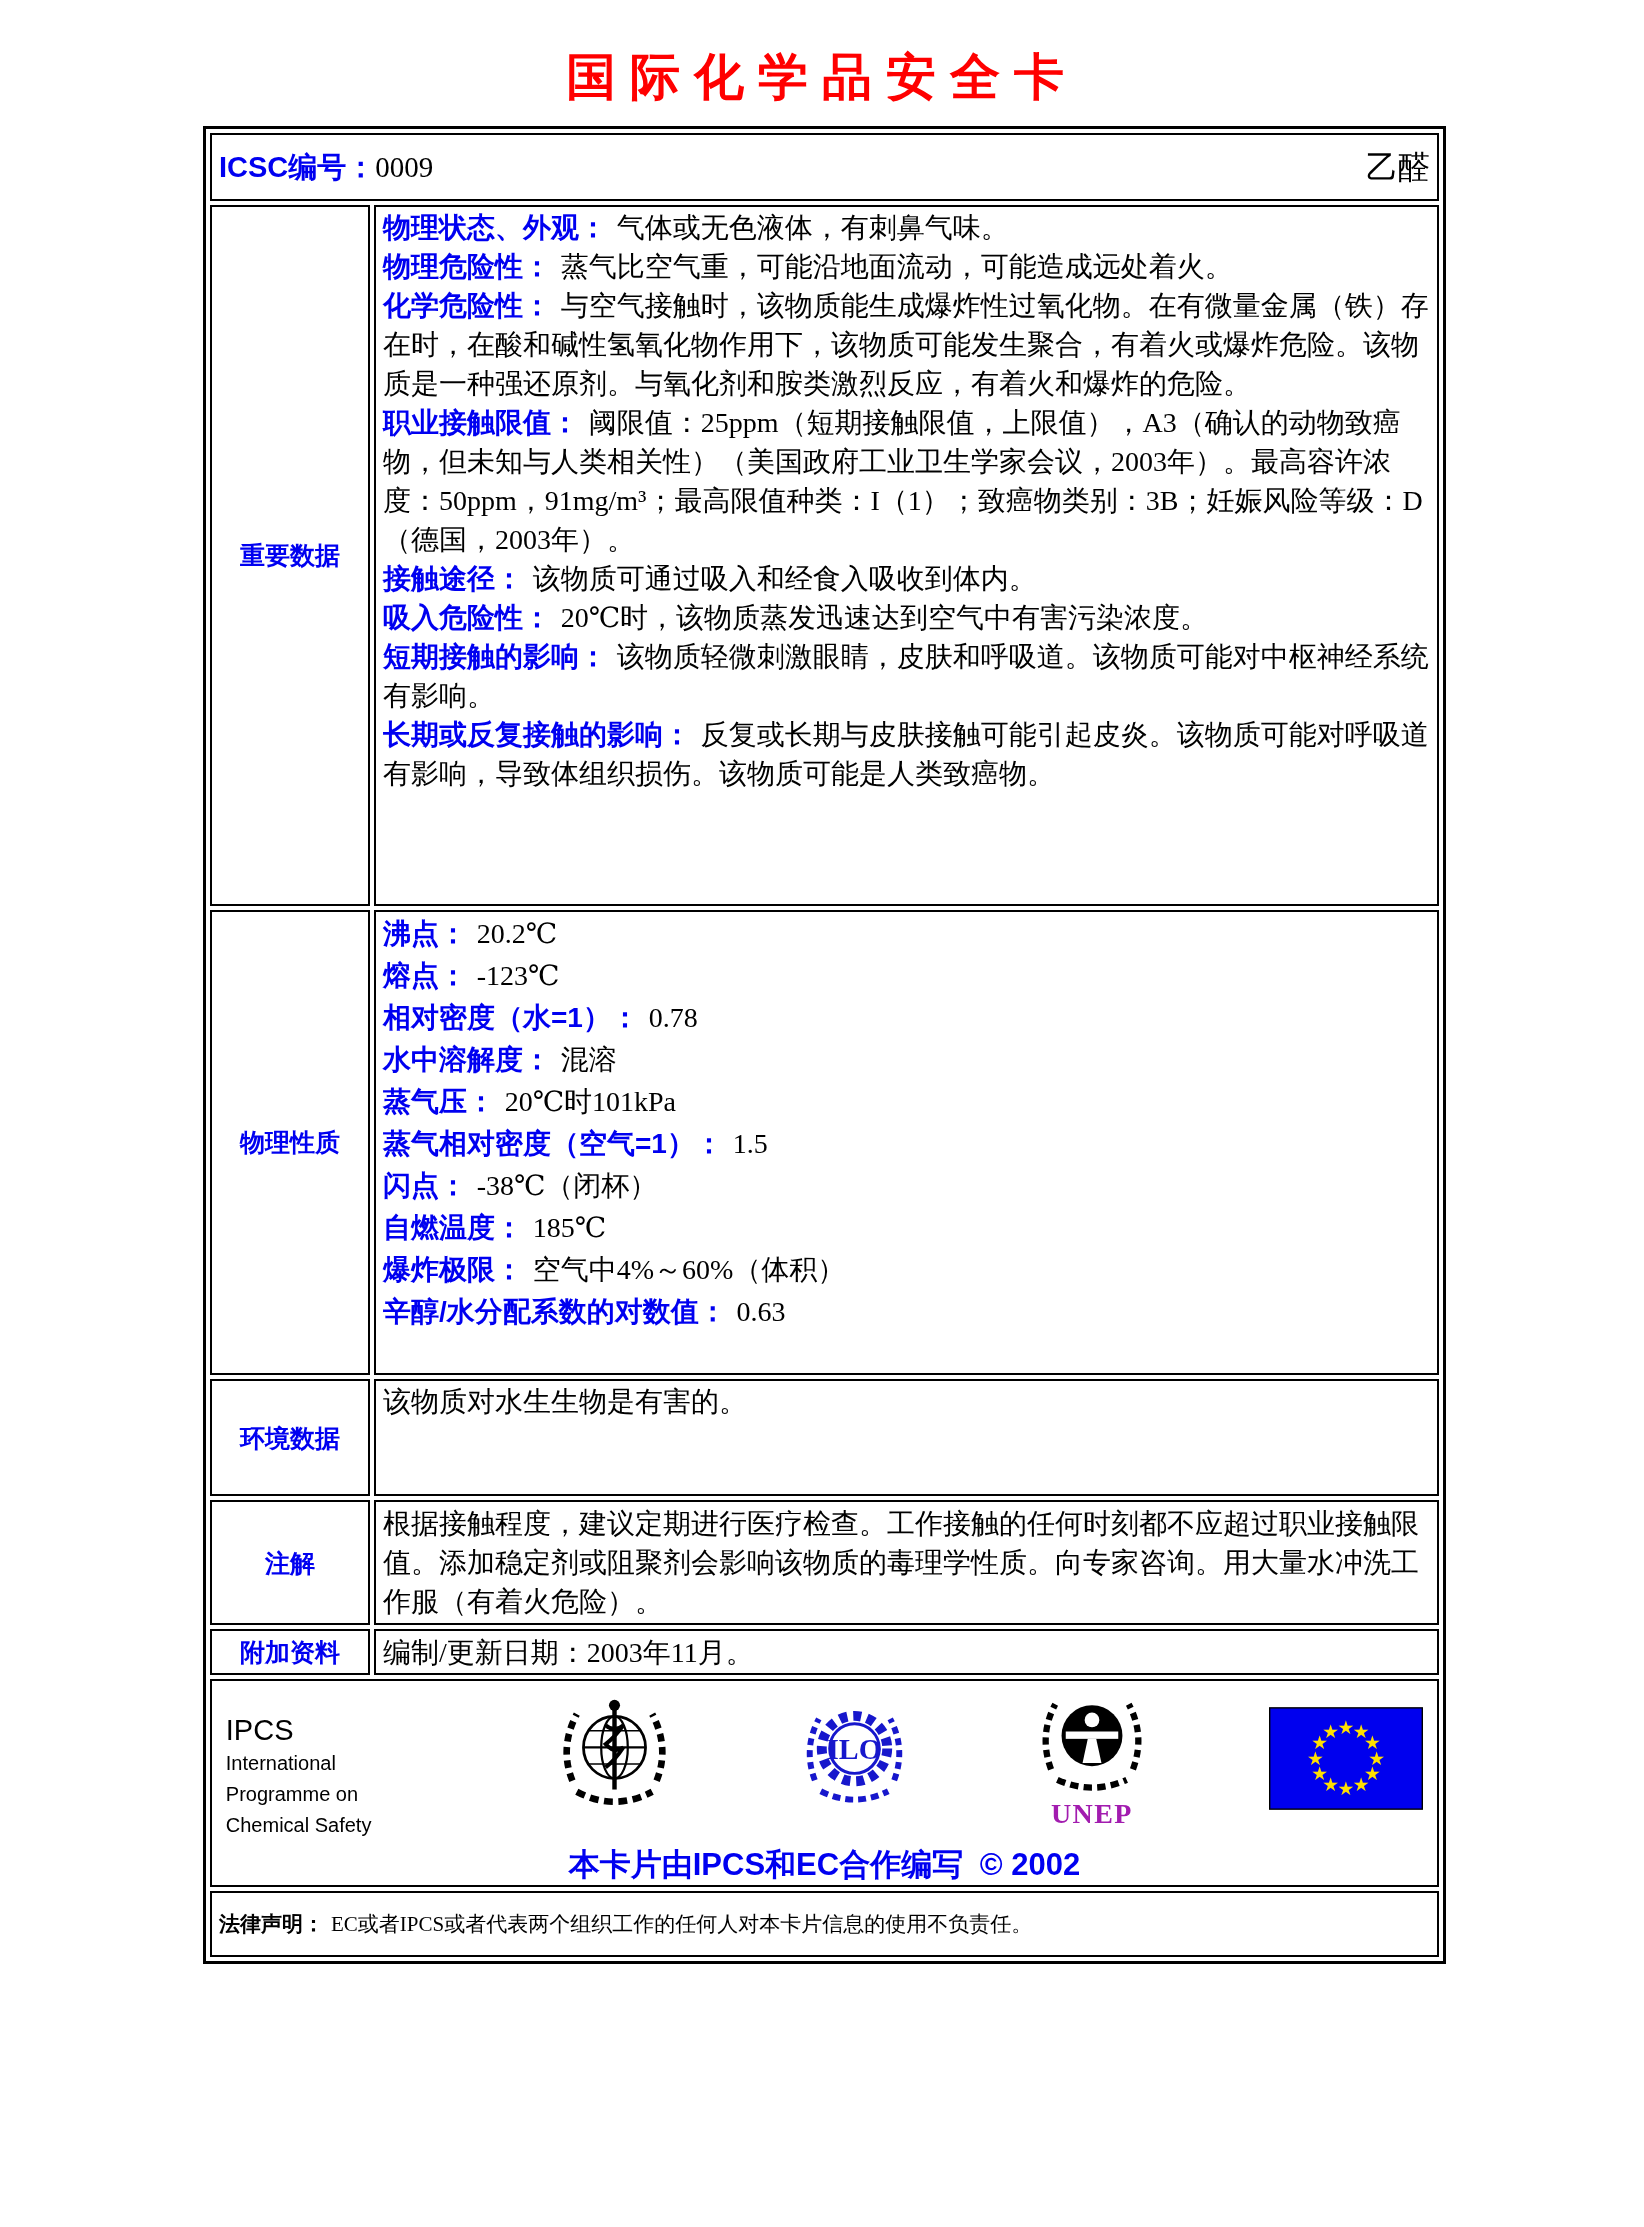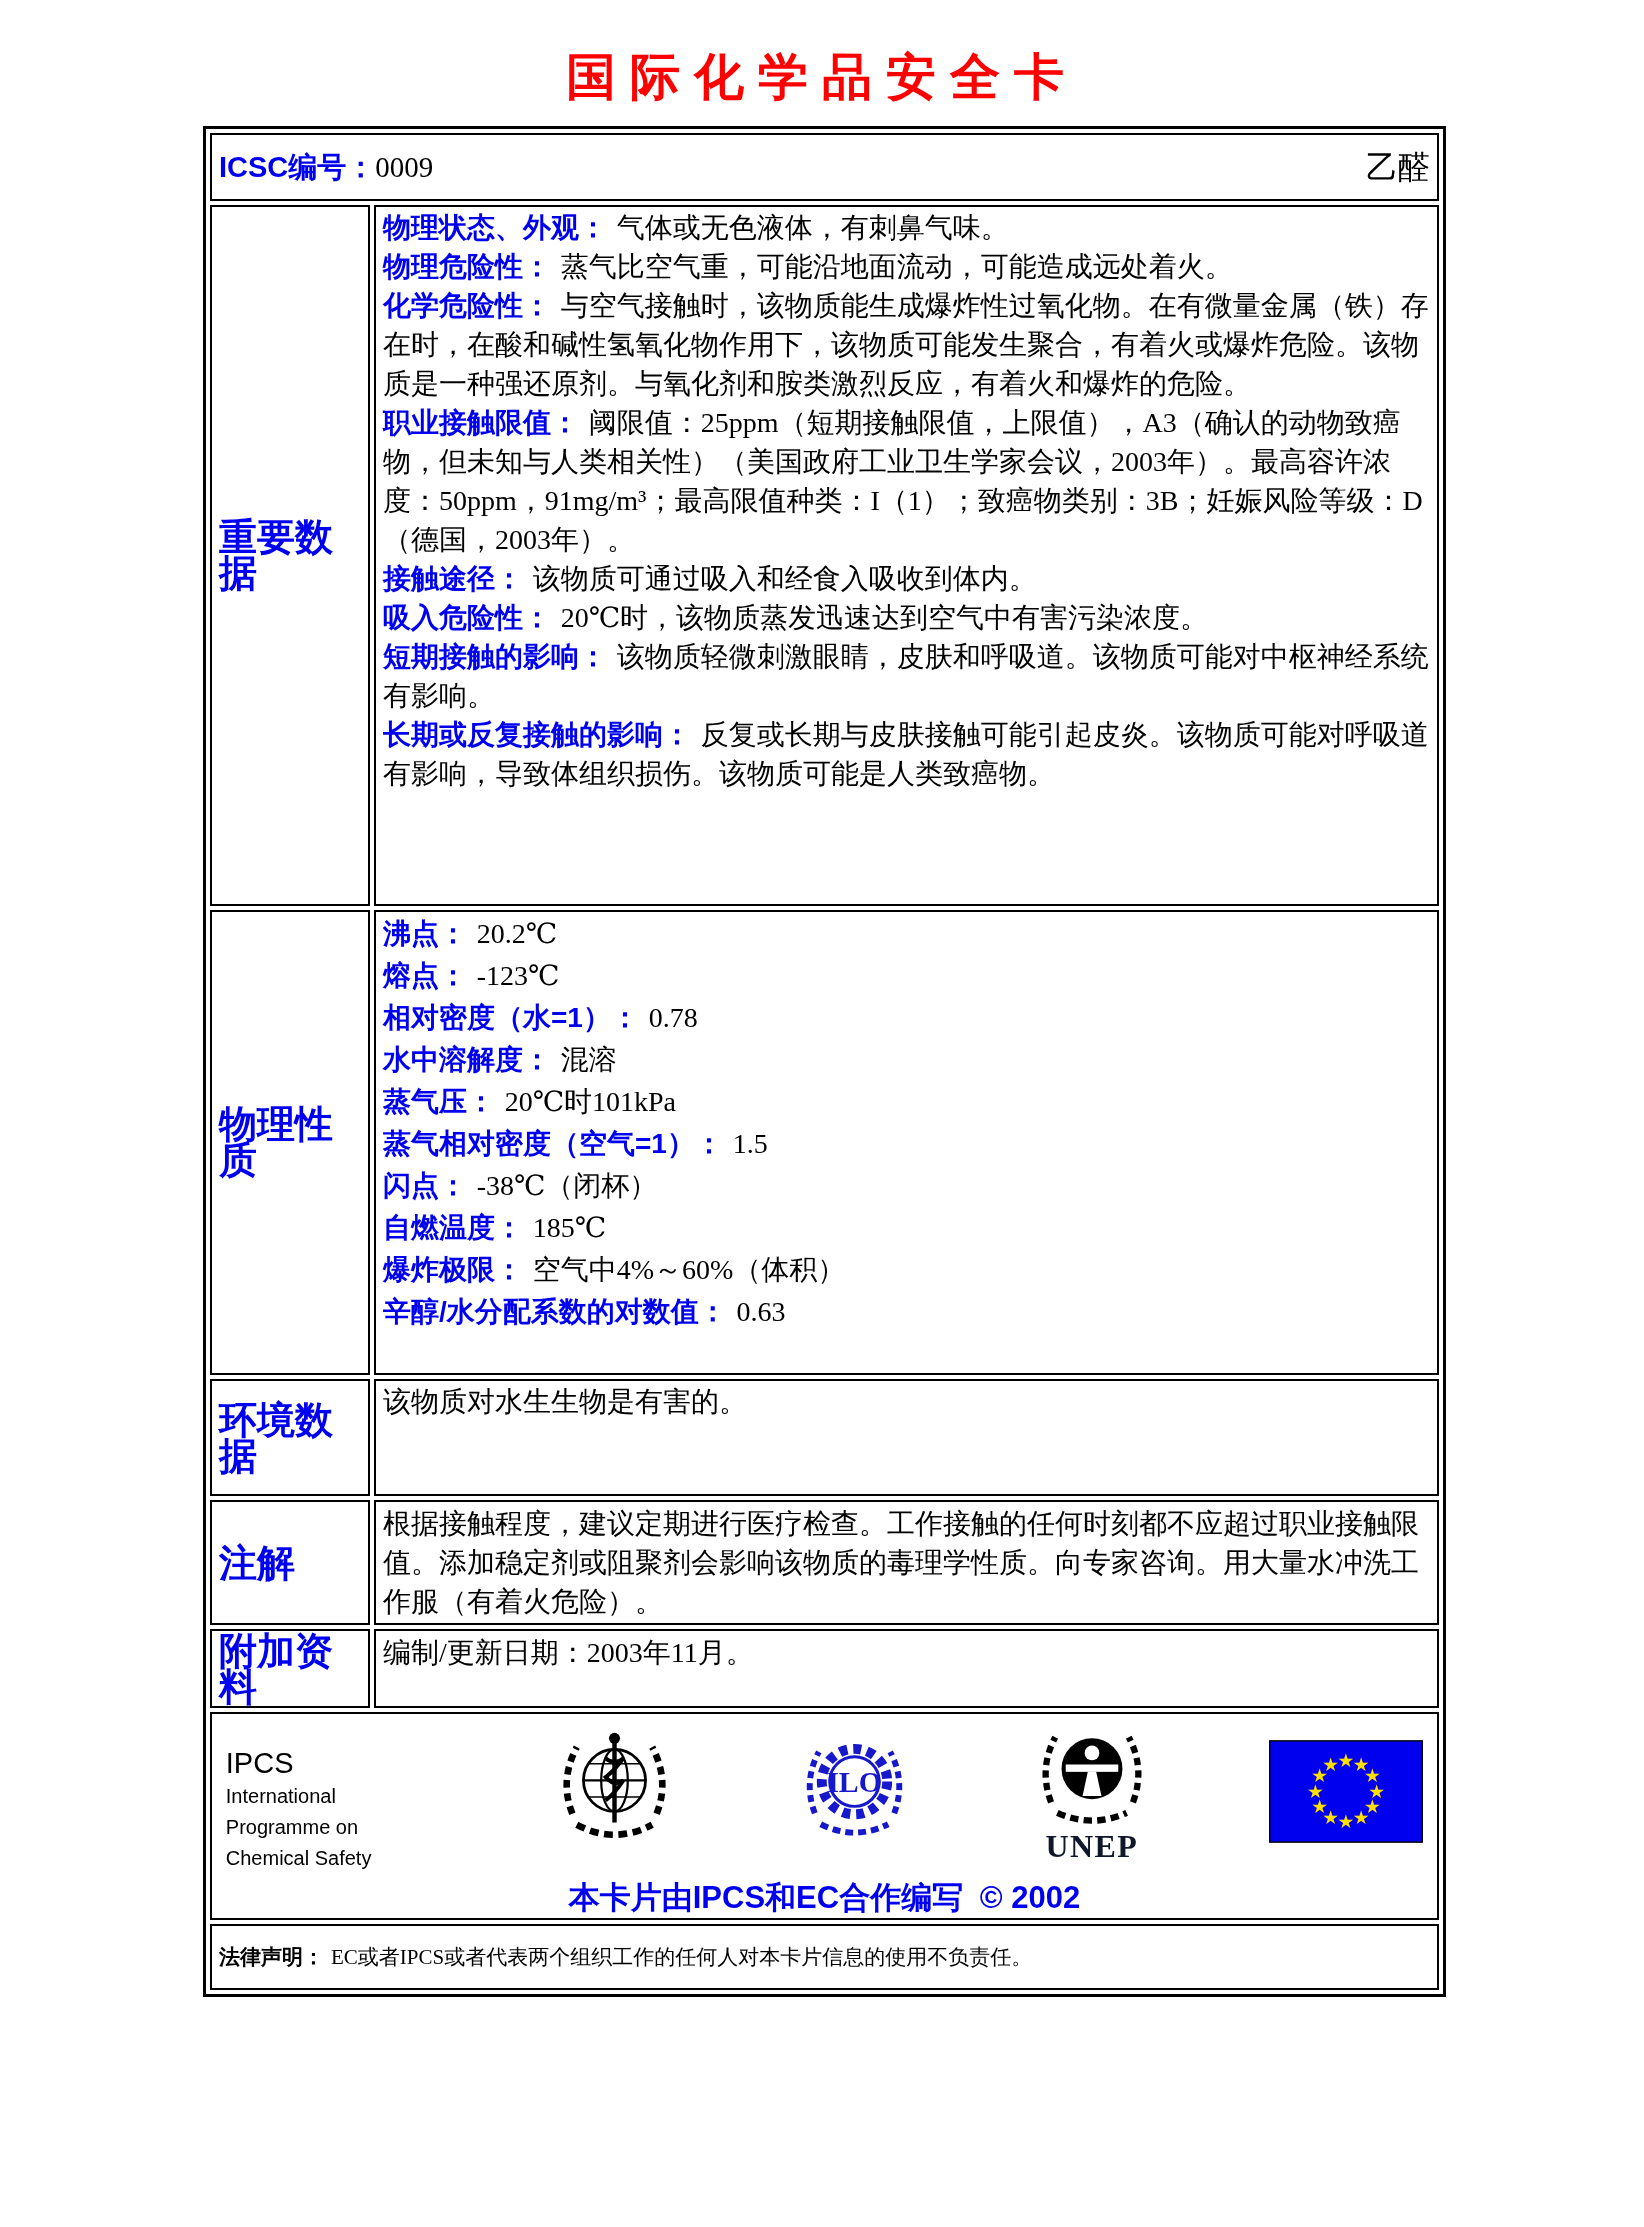--- a/index.html
+++ b/index.html
@@ -3,23 +3,23 @@
 <meta charset="utf-8">
 <style>
   html,body{margin:0;padding:0;background:#fff;}
   .page{width:1644px;height:2227px;background:#fff;position:relative;
         font-family:"Liberation Serif","DejaVu Serif",serif;color:#000;}
   .card-title{padding-top:44px;text-align:center;font-family:"Liberation Serif","DejaVu Serif",serif;
         font-size:50px;font-weight:bold;letter-spacing:14px;color:#ff0000;}
   table.icsc{border-collapse:separate;border-spacing:4.2px;border:3.5px solid #000;
         width:1243px;margin-left:203px;margin-top:15.3px;background:#fff;}
   td{border:2.8px solid #000;padding:1.4px 7px;vertical-align:top;font-size:28px;line-height:39px;}
-  td.rowlabel{width:142px;text-align:left;vertical-align:middle;
+  td.rowlabel{width:142px;text-align:center;vertical-align:middle;
         font-family:"Liberation Sans","DejaVu Sans",sans-serif;
-        font-weight:bold;color:#0000f0;font-size:38px;line-height:36px;margin-left:36px;}
+        font-weight:bold;color:#0000f0;font-size:25px;line-height:36px;margin-left:36px;}
   .hei{font-family:"Liberation Sans","DejaVu Sans",sans-serif;font-weight:bold;}
   .blue{color:#0000f0;}
   .hdr-cell{height:61px;}
   .hdr-flex{display:flex;justify-content:space-between;align-items:center;height:100%;}
   .hdr-left{font-size:29px;}
   .hdr-left .num{font-size:29px;margin-left:0;color:#000;}
   .chem-name{font-size:32px;}
   .field{margin:0;}
   .flabel{font-family:"Liberation Sans","DejaVu Sans",sans-serif;font-weight:bold;color:#0000f0;margin-right:9.7px;}
   td.cell-important{height:694px;}
@@ -32,21 +32,21 @@
   .legal-label{font-family:"Liberation Sans","DejaVu Sans",sans-serif;font-weight:bold;margin-right:7px;}
   .logos-flex{display:flex;align-items:center;justify-content:space-between;height:146px;padding:0 2.8px;}
   .ipcs-block{font-family:"Liberation Sans","DejaVu Sans",sans-serif;color:#000;width:208px;}
   .ipcs-title{font-weight:normal;font-size:29px;line-height:36px;margin-top:36px;}
   .ipcs-line{font-size:20px;line-height:31px;}
   .credit-line{text-align:center;font-family:"Liberation Sans","DejaVu Sans",sans-serif;
         font-weight:bold;color:#0000f0;font-size:31px;line-height:33px;margin-top:17px;}
   .credit-line .copy{margin-left:16.7px;}
   .unep-block{text-align:center;}
   .unep-label{font-family:"Liberation Serif","DejaVu Serif",serif;font-weight:bold;
-        font-size:32px;line-height:33px;color:#0f172a;letter-spacing:1.4px;}
+        font-size:28px;line-height:33px;color:#a21caf;letter-spacing:1.4px;}
   .logo{display:block;}
 </style>
 </head>
 <body>
 
 <div class="page">
 
   <div class="card-title">国际化学品安全卡</div>
 
   <table class="icsc">

